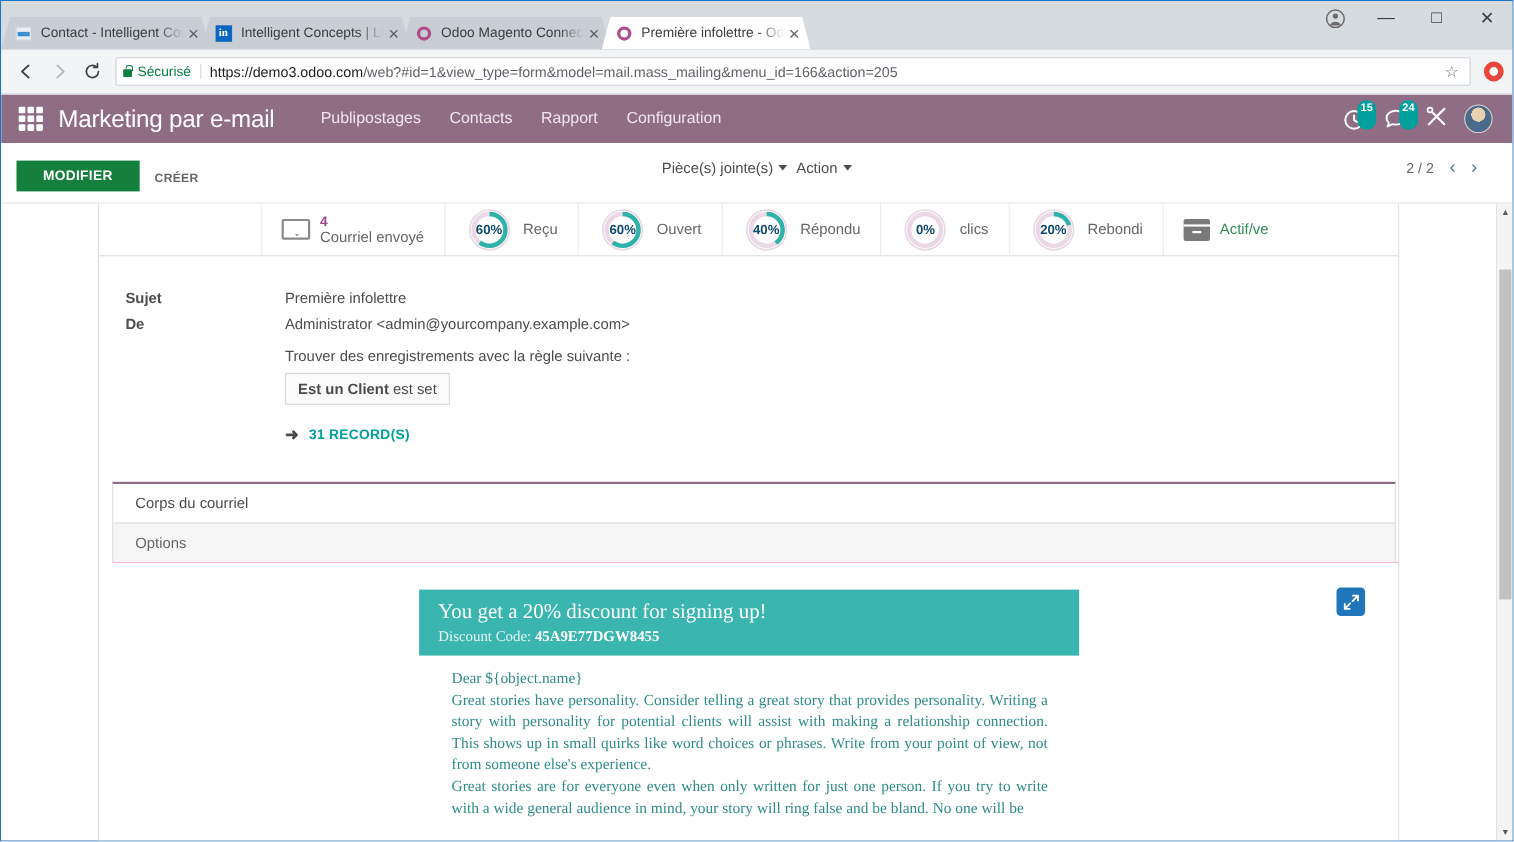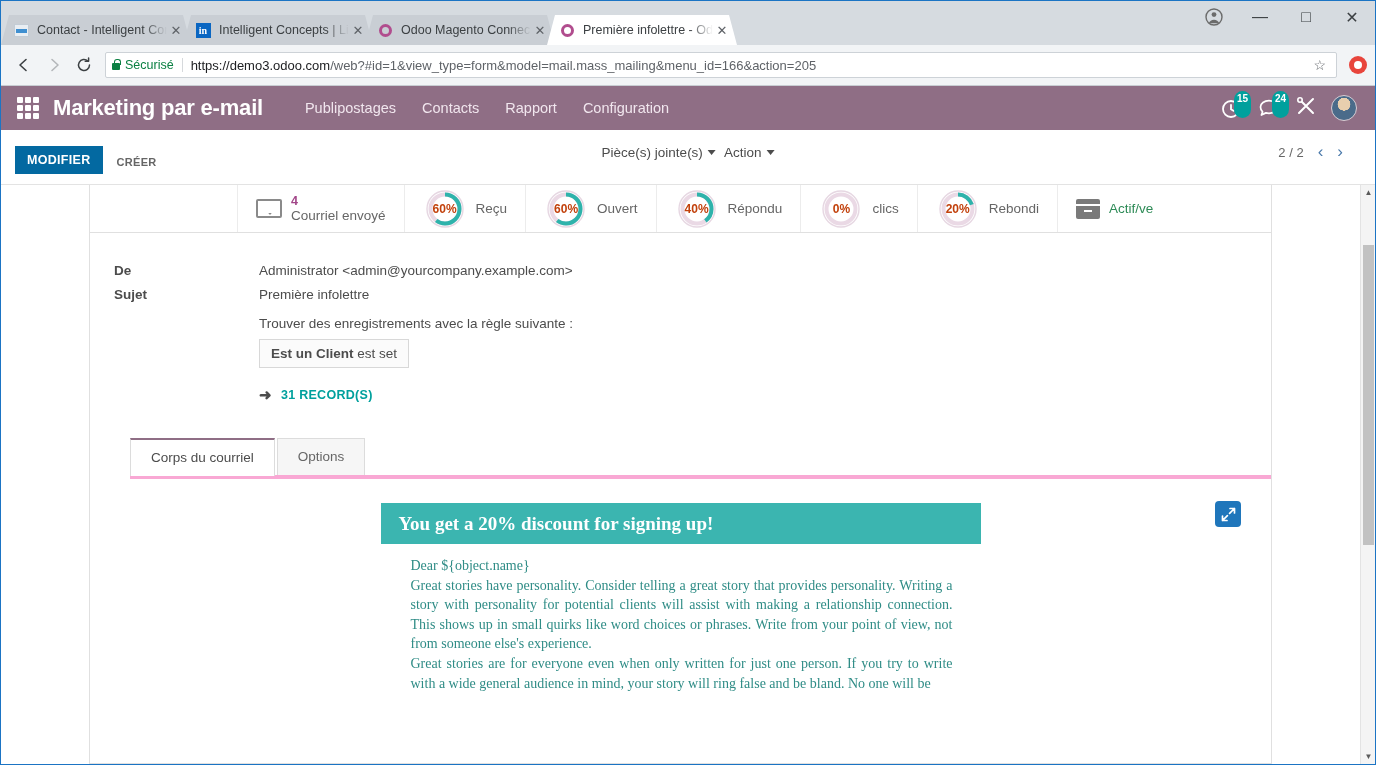--- a/index.html
+++ b/index.html
@@ -139,21 +139,21 @@
     display: flex; align-items: center; padding: 0 12px;
     color: #fff;
   }
   .apps-grid {
     width: 22px; height: 22px; display: grid;
     grid-template-columns: repeat(3,1fr); grid-template-rows: repeat(3,1fr);
     gap: 2px; margin-right: 14px; margin-left: 4px;
   }
   .apps-grid i { background: #fff; border-radius: 1px; display:block; }
   .brand {
-    font-size: 22px; font-weight: bold; letter-spacing: -0.2px;
+    font-size: 22px; font-weight: normal; letter-spacing: -0.2px;
     margin-right: 42px; color: #fff;
   }
   .navlinks { display: flex; align-items: center; gap: 26px; }
   .navlinks a {
     color: #f1e6ee; font-size: 14.5px; text-decoration: none;
   }
   .nav-right { margin-left: auto; display: flex; align-items: center; gap: 14px; padding-right: 6px;}
   .icon-badge { position: relative; width: 24px; height: 24px; }
   .badge {
     position: absolute; top: -5px; right: -8px;
@@ -170,23 +170,23 @@
   
   .cp { flex: none; background: #fff; padding: 0 14px; }
   .breadcrumb {
     padding: 14px 0 6px 0; font-size: 21px;
   }
   .breadcrumb .bc-link { color: #00a09d; }
   .breadcrumb .bc-sep { color: #7c7c7c; margin: 0 4px; }
   .breadcrumb .bc-cur { color: #8e8e8e; }
   .cp-row { display: flex; align-items: center; padding-bottom: 10px; position: relative; }
   .btn-primary {
-    background: #0369a1; color: #fff; border: none;
+    background: #15803d; color: #fff; border: none;
     font-size: 12.5px; font-weight: bold; letter-spacing: .3px;
-    padding: 7px 12px; text-transform: uppercase; cursor: pointer; margin-top: 16px;
+    padding: 7px 24px; text-transform: uppercase; cursor: pointer; margin-top: 16px;
   }
   .btn-link {
     background: none; border: none; color: #666; font-size: 11px;
     font-weight: bold; letter-spacing: .3px; text-transform: uppercase;
     margin-left: 14px; cursor: pointer; margin-top: 20px;
   }
   .cp-center {
     position: absolute; left: 50%; transform: translateX(-50%);
     display: flex; align-items: center; gap: 8px;
     font-size: 13.5px; color: #4c4c4c;
@@ -237,21 +237,21 @@
     border-bottom: 2px solid #8a8a8a; transform: skewY(0deg);
     clip-path: polygon(0 0, 50% 100%, 100% 0);
   }
   .stat-num { color: #a24689; font-size: 12.5px; font-weight: bold; line-height: 1.15;}
   .stat-lbl { line-height: 1.15; }
   .gauge { position: relative; width: 44px; height: 44px; flex: none; }
   .gauge svg { display:block; }
   .gauge .pct {
     position: absolute; inset: 0; display: flex;
     align-items: center; justify-content: center;
-    font-size: 12px; font-weight: bold; color: #c2410c;
+    font-size: 12px; font-weight: bold; color: #0c4a6e;
   }
   .archive-icon {
     width: 24px; height: 20px; background: #7a7a7a;
     border-radius: 2px; position: relative;
   }
   .archive-icon::before {
     content:""; position:absolute; left:0; right:0; top:5px; height:2px; background:#fff;
   }
   .archive-icon::after {
     content:""; position:absolute; left:8px; right:8px; top:11px; height:2.5px; background:#fff;
@@ -270,21 +270,21 @@
     padding: 6px 11px; font-size: 13.5px; color: #4c4c4c;
   }
   .domain-chip b { font-weight: bold; }
   .record-link {
     margin: 18px 0 0 145px; display: flex; align-items: center; gap: 9px;
     color: #00a09d; font-size: 12.5px; font-weight: bold; letter-spacing: .3px;
   }
   .record-link .arw { color: #4c4c4c; font-size: 15px; }
 
   
-  .notebook { margin: 24px 0 0 40px; display: flex; border-bottom: 4px solid #f9a8d4; }
+  .notebook { margin: 24px 0 0 12px; display: flex; border-bottom: 1px solid #f9a8d4; flex-direction: column; }
   .nb-tab {
     padding: 10px 20px; font-size: 13.5px; color: #666;
     background: #f6f6f6; border: 1px solid #dcdcdc; border-bottom: none;
     margin-right: 2px; cursor: pointer;
   }
   .nb-tab.active {
     background: #fff; color: #4c4c4c;
     border-top: 2px solid #8f6e85; margin-bottom: -1px; padding-bottom: 11px;
   }
 
@@ -300,21 +300,21 @@
     width: 600px; margin: 0 auto; font-family: "Liberation Serif", serif;
   }
   .my-company {
     color: #1a1ae0; font-weight: bold; font-size: 15px;
     margin-bottom: 14px; font-family: "Liberation Serif", serif;
   }
   .promo {
     background: #3bb5b0; padding: 10px 18px 9px 18px;
   }
   .promo h2 {
-    color: #fff; font-size: 19px; font-weight: bold; line-height: 1.15;
+    color: #fff; font-size: 19px; font-weight: normal; line-height: 1.15;
     font-family: "Liberation Serif", serif;
   }
   .promo .code {
     color: #e8f4f3; font-size: 13.5px; margin-top: 3px;
   }
   .promo .code b { color: #fff; font-weight: bold; }
   .mail-body { padding: 12px 28px 30px 30px; color: #2f8c86; font-size: 14px; }
   .mail-body p { margin-bottom: 1px; line-height: 1.38; text-align: justify; }
   .mail-body p.greet { text-align: left; }
 
@@ -549,26 +549,26 @@
             </div>
 
             <div class="stat">
               <span class="archive-icon"></span>
               <span class="active-label">Actif/ve</span>
             </div>
           </div>
 
           <div class="form-area">
             <div class="frow">
+              <span class="flabel">Sujet</span>
+              <span class="fval">Première infolettre</span>
+            </div>
+            <div class="frow">
               <span class="flabel">De</span>
               <span class="fval">Administrator &lt;admin@yourcompany.example.com&gt;</span>
-            </div>
-            <div class="frow">
-              <span class="flabel">Sujet</span>
-              <span class="fval">Première infolettre</span>
             </div>
 
             <div class="domain-note">Trouver des enregistrements avec la règle suivante :</div>
             <div class="domain-chip">
               <b>Est un Client</b>
               <span>est set</span>
             </div>
 
             <div class="record-link">
               <span class="arw">➜</span>
@@ -583,20 +583,24 @@
 
           <div class="mail-preview">
             <div class="expand-btn">
               <svg width="15" height="15" viewBox="0 0 15 15">
                   <path d="M9 1.5h4.5V6M13.5 1.5 8.6 6.4M6 13.5H1.5V9M1.5 13.5l4.9-4.9" fill="none" stroke="#fff" stroke-width="1.7" stroke-linecap="round" stroke-linejoin="round"></path>
                 </svg>
             </div>
             <div class="mail-inner">
               <div class="promo">
                 <h2>You get a 20% discount for signing up!</h2>
+                <div class="code">
+                  <span>Discount Code:</span>
+                  <b>45A9E77DGW8455</b>
+                </div>
               </div>
               <div class="mail-body">
                 <p class="greet">Dear ${object.name}</p>
                 <p>Great stories have personality. Consider telling a great story that provides personality. Writing a story with personality for potential clients will assist with making a relationship connection. This shows up in small quirks like word choices or phrases. Write from your point of view, not from someone else's experience.</p>
                 <p>Great stories are for everyone even when only written for just one person. If you try to write with a wide general audience in mind, your story will ring false and be bland. No one will be</p>
               </div>
             </div>
           </div>
 
         </div>

